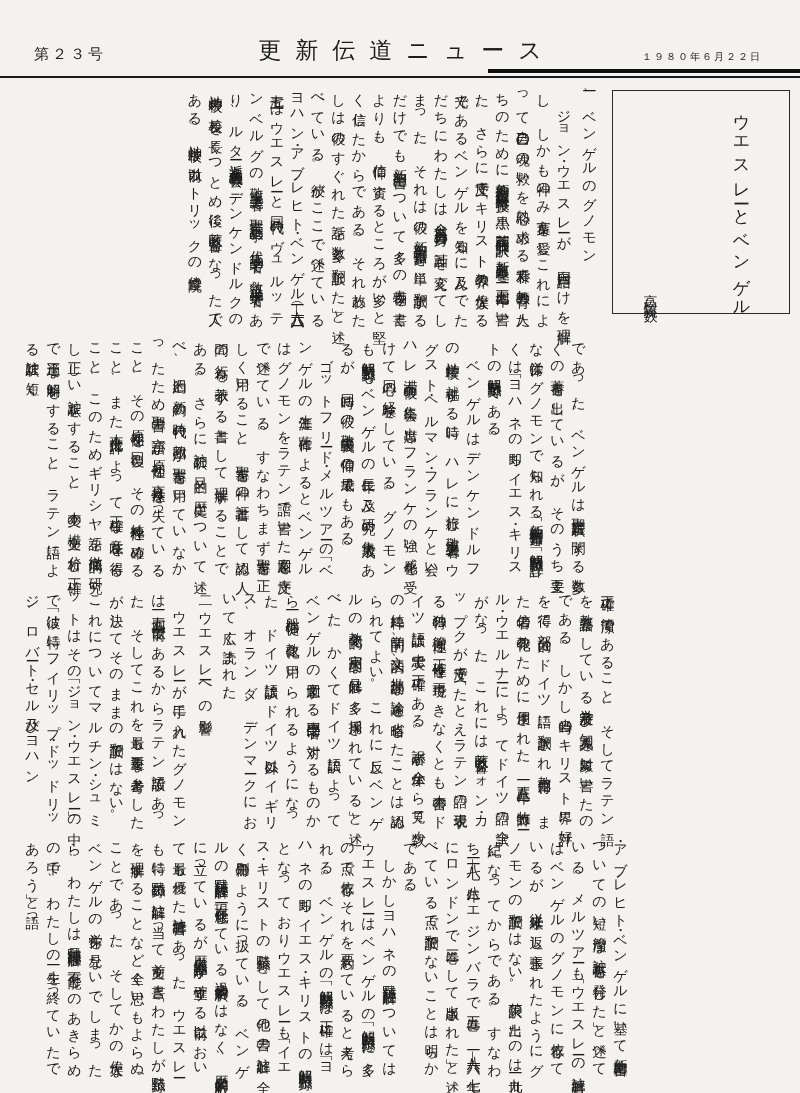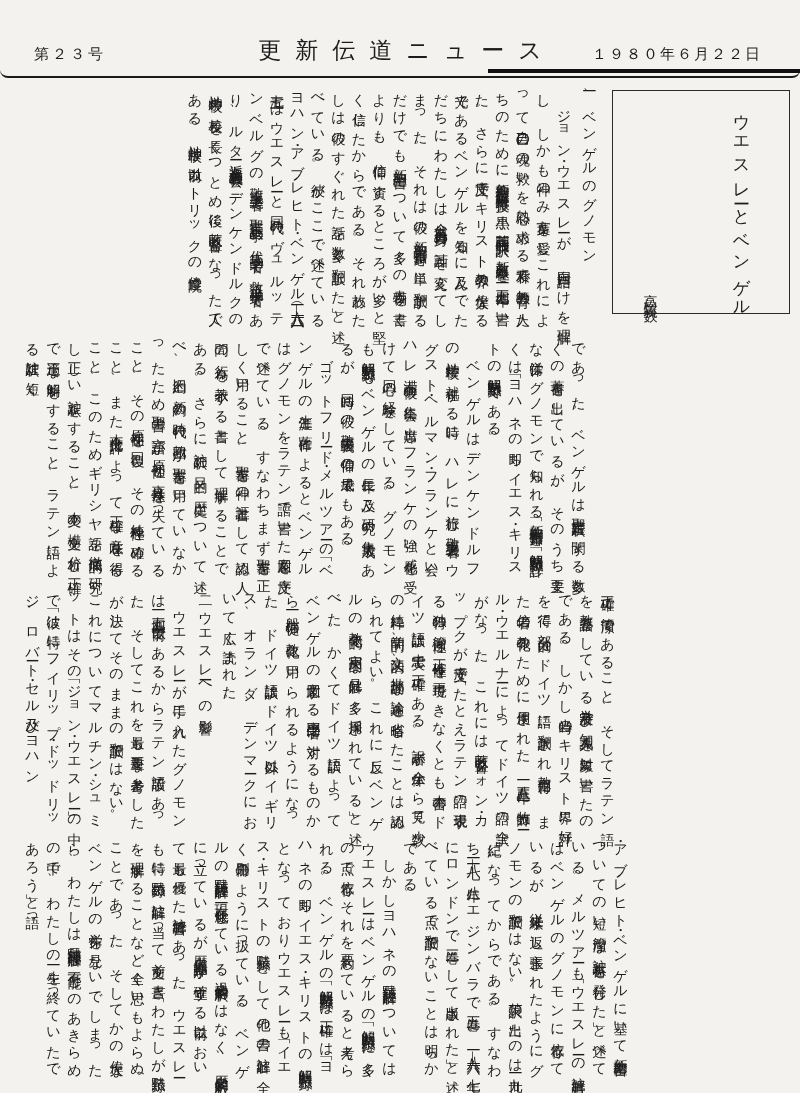--- a/index.html
+++ b/index.html
@@ -11,35 +11,34 @@
     background: #f4f2ee;
     overflow: hidden;
     font-family: "Liberation Serif", "DejaVu Serif", serif;
     color: #1c1c1c;
   }
   
   .masthead {
     position: relative;
     height: 76px;
     border-bottom: 2px solid #1a1a1a;
-    border-radius: 8px;
   }
   .masthead .issue {
     position: absolute; left: 34px; bottom: 12px;
     font-size: 15px; letter-spacing: 3px;
   }
   .masthead .paper-title {
     position: absolute; left: 0; right: 0; bottom: 10px;
     text-align: center;
     font-size: 23px; letter-spacing: 14px; text-indent: 14px;
     font-weight: 500;
   }
   .masthead .issue-date {
     position: absolute; right: 38px; bottom: 12px;
-    font-size: 15px; letter-spacing: 2px;
+    font-size: 10px; letter-spacing: 2px;
   }
   .masthead .thick-rule {
     position: absolute; right: 0; bottom: 3px;
     width: 312px; height: 4px; background: #111;
   }
   
   .band {
     writing-mode: vertical-rl;
     font-size: 14px;
     line-height: 21px;

